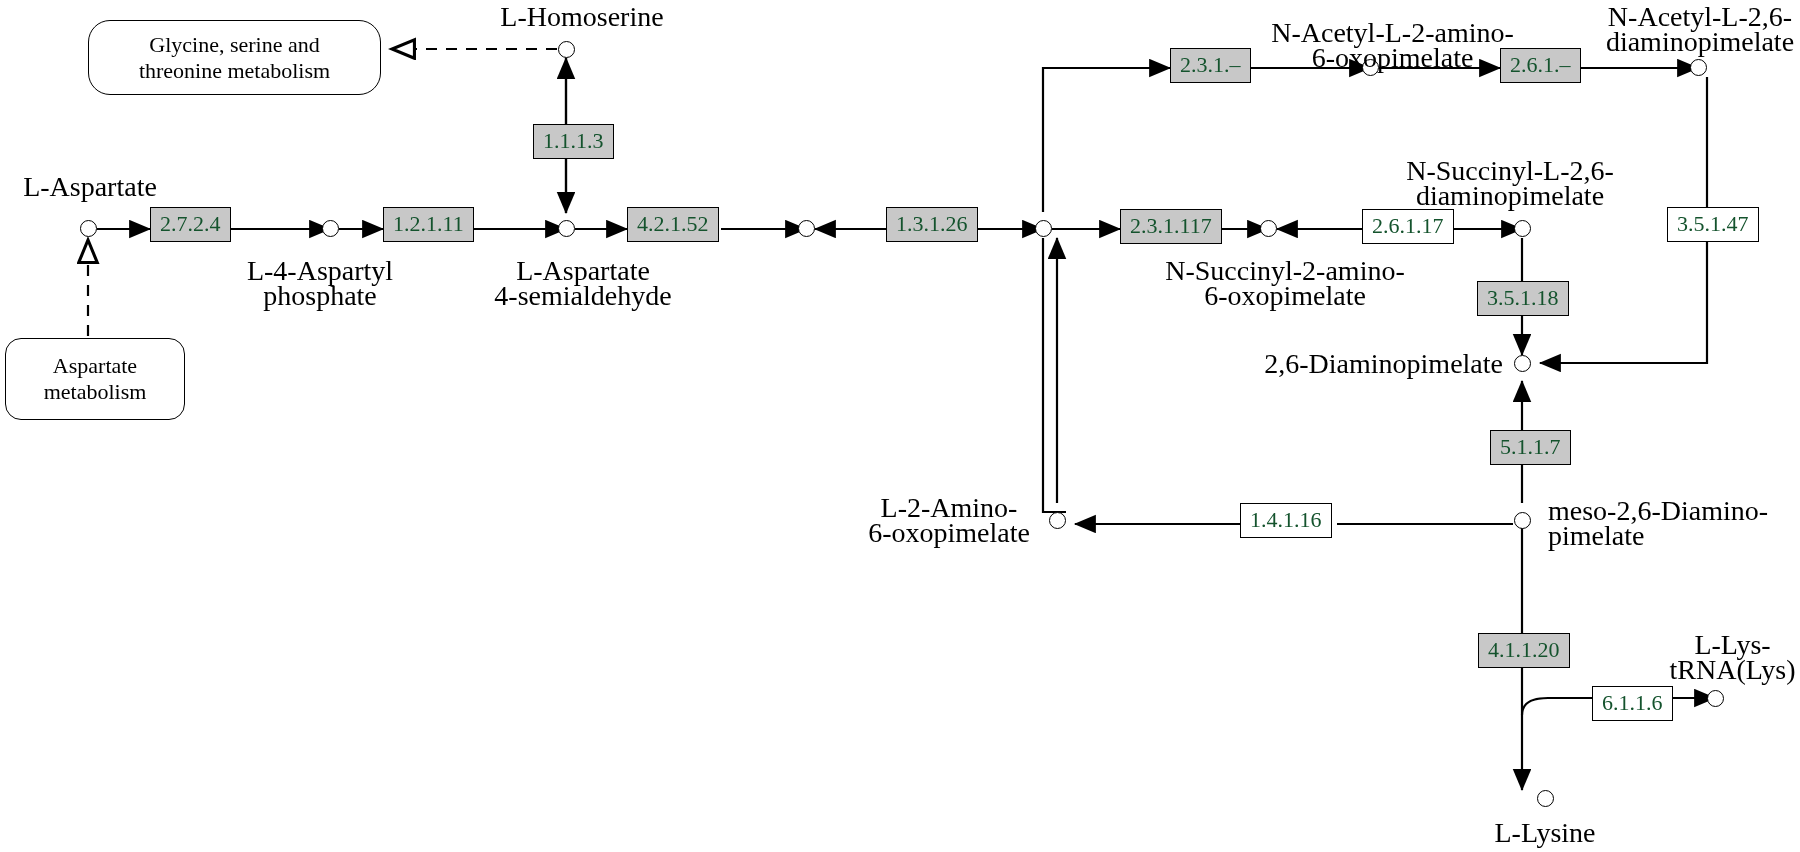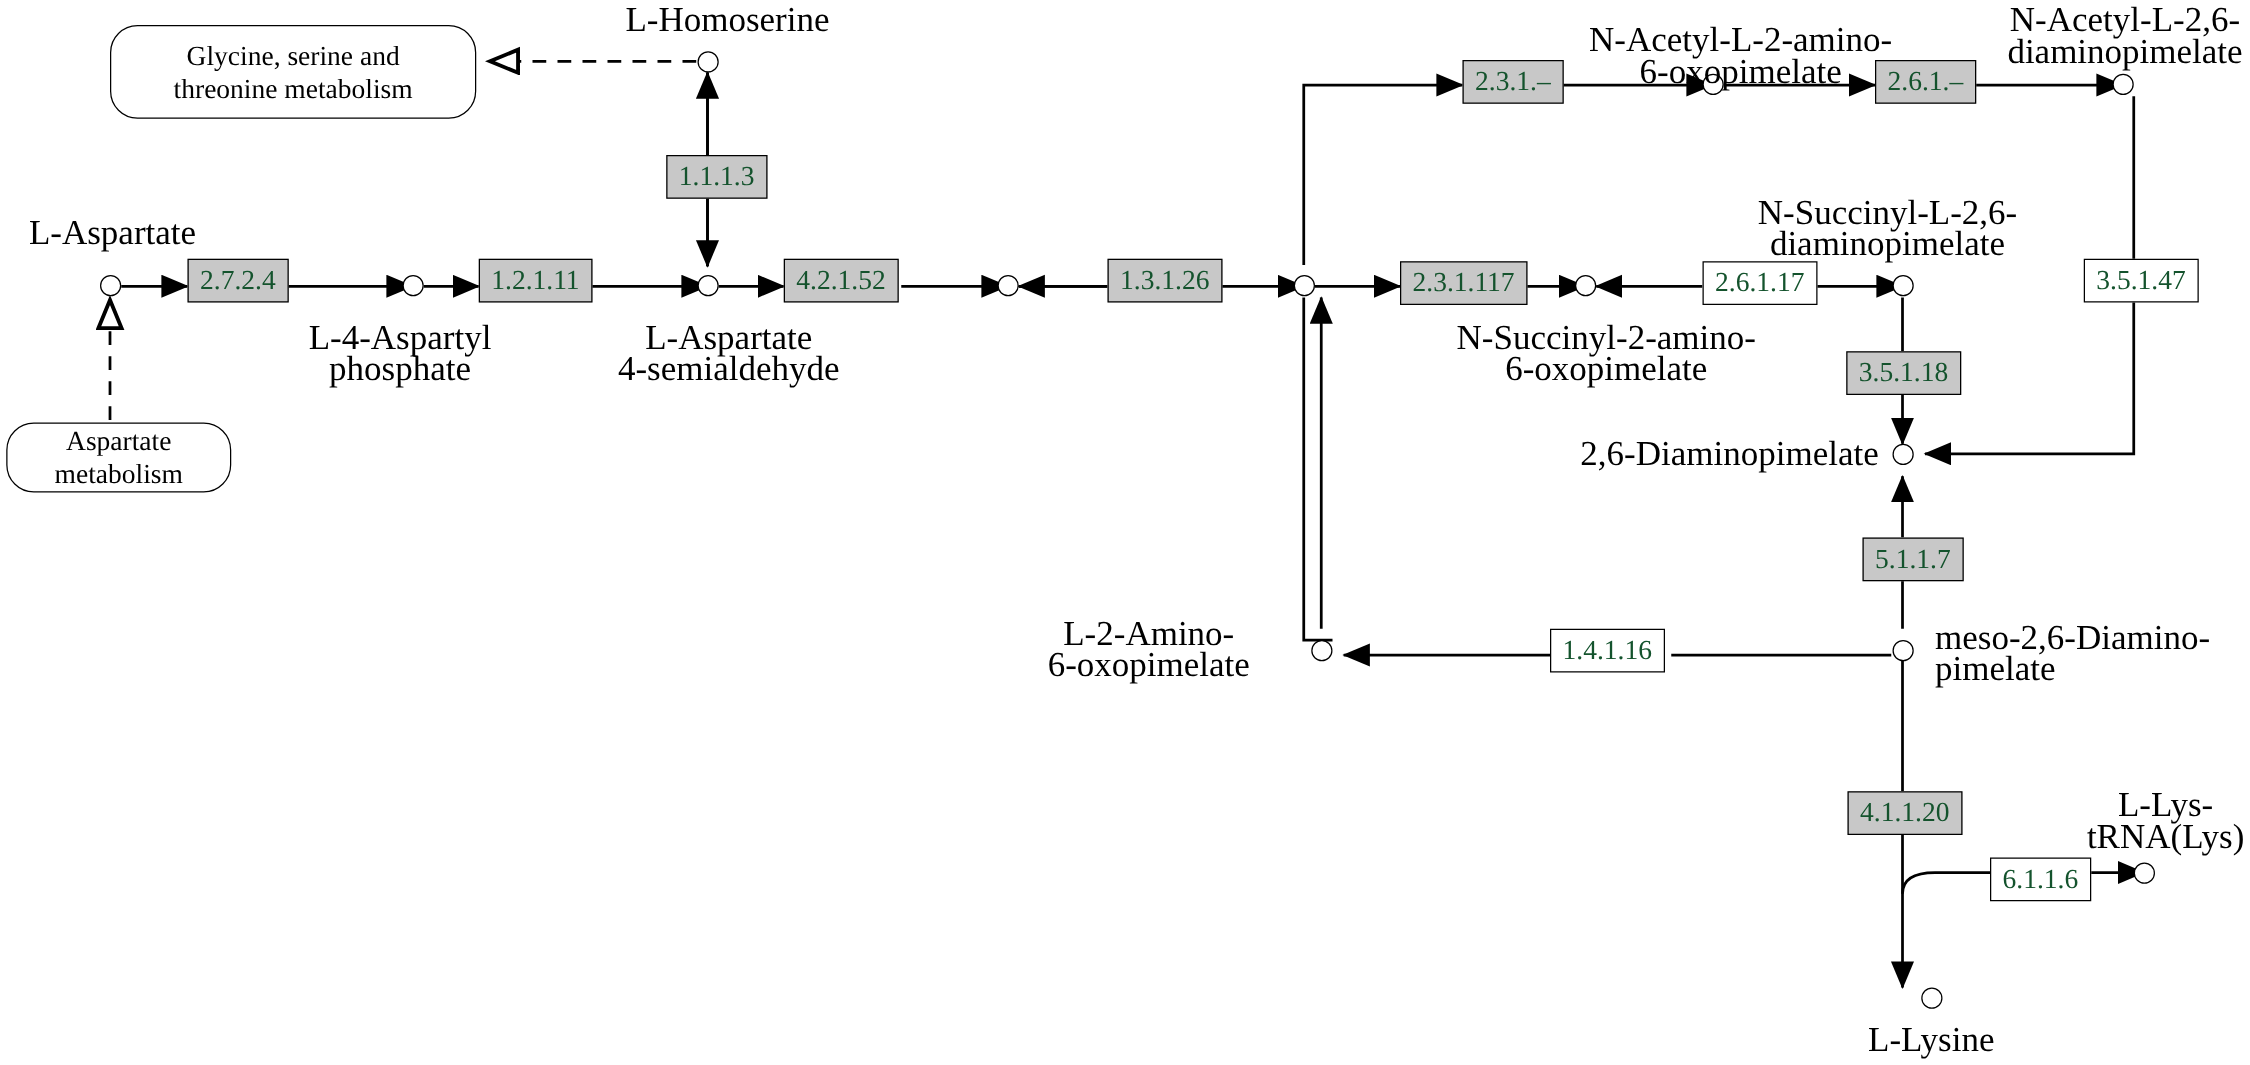--- a/index.html
+++ b/index.html
@@ -137,21 +137,21 @@
       <line x1="1522" y1="521" x2="1522" y2="633"></line>
       <path d="M1522,662 L1522,790" marker-end="url(#arrow)"></path>
 
       <path d="M1522,715 Q1522,698 1548,698 L1592,698"></path>
       <line x1="1670" y1="698" x2="1715" y2="698" marker-end="url(#arrow)"></line>
     </g>
   </svg>
 
   <div class="maproundbox" style="left:88px; top:20px; width:293px; height:75px;">Glycine, serine and
 threonine metabolism</div>
-  <div class="maproundbox" style="left:5px; top:338px; width:180px; height:56px;">Aspartate
+  <div class="maproundbox" style="left:5px; top:338px; width:180px; height:82px;border-radius:16px;">Aspartate
 metabolism</div>
 
   <div class="enzyme" style="left:515px; top:124px;margin-left:18px;">1.1.1.3</div>
   <div class="enzyme" style="left:150px; top:207px;">2.7.2.4</div>
   <div class="enzyme" style="left:383px; top:207px;">1.2.1.11</div>
   <div class="enzyme" style="left:627px; top:207px;">4.2.1.52</div>
   <div class="enzyme" style="left:886px; top:207px;">1.3.1.26</div>
   <div class="enzyme" style="left:1170px; top:48px;">2.3.1.–</div>
   <div class="enzyme" style="left:1500px; top:48px;">2.6.1.–</div>
   <div class="enzyme" style="left:1120px; top:209px;">2.3.1.117</div>
@@ -187,21 +187,21 @@
 4-semialdehyde</div>
   <div class="label" style="left:1250px; top:20px; width:285px;">N-Acetyl-L-2-amino-
 6-oxopimelate</div>
   <div class="label" style="left:1600px; top:4px; width:200px;">N-Acetyl-L-2,6-
 diaminopimelate</div>
   <div class="label" style="left:1400px; top:158px; width:220px;">N-Succinyl-L-2,6-
 diaminopimelate</div>
   <div class="label" style="left:1140px; top:258px; width:290px;">N-Succinyl-2-amino-
 6-oxopimelate</div>
   <div class="label right" style="left:1245px; top:351px; width:258px;">2,6-Diaminopimelate</div>
-  <div class="label" style="left:830px; top:495px; width:178px;">L-2-Amino-
+  <div class="label" style="left:860px; top:495px; width:178px;">L-2-Amino-
 6-oxopimelate</div>
   <div class="label left" style="left:1548px; top:498px; width:250px;">meso-2,6-Diamino-
 pimelate</div>
   <div class="label" style="left:1665px; top:632px; width:135px;">L-Lys-
 tRNA(Lys)</div>
   <div class="label" style="left:1465px; top:820px; width:160px;">L-Lysine</div>
 
 </div>
 
 </body></html>

